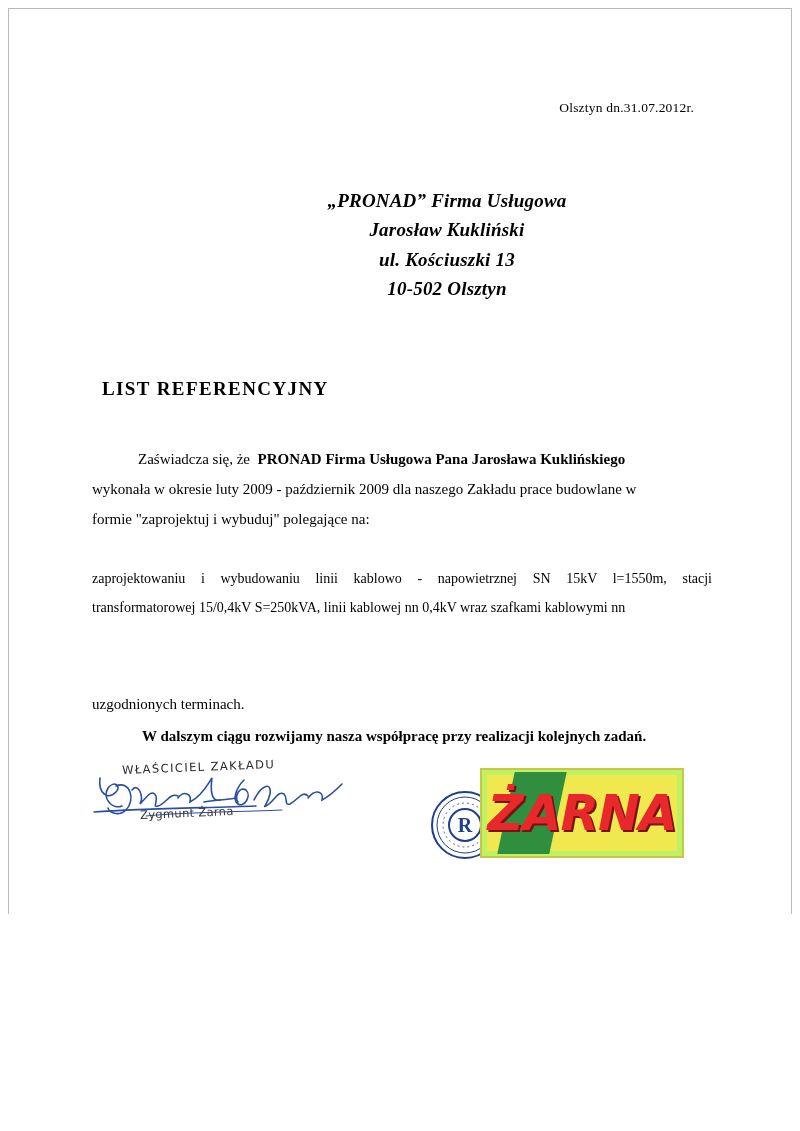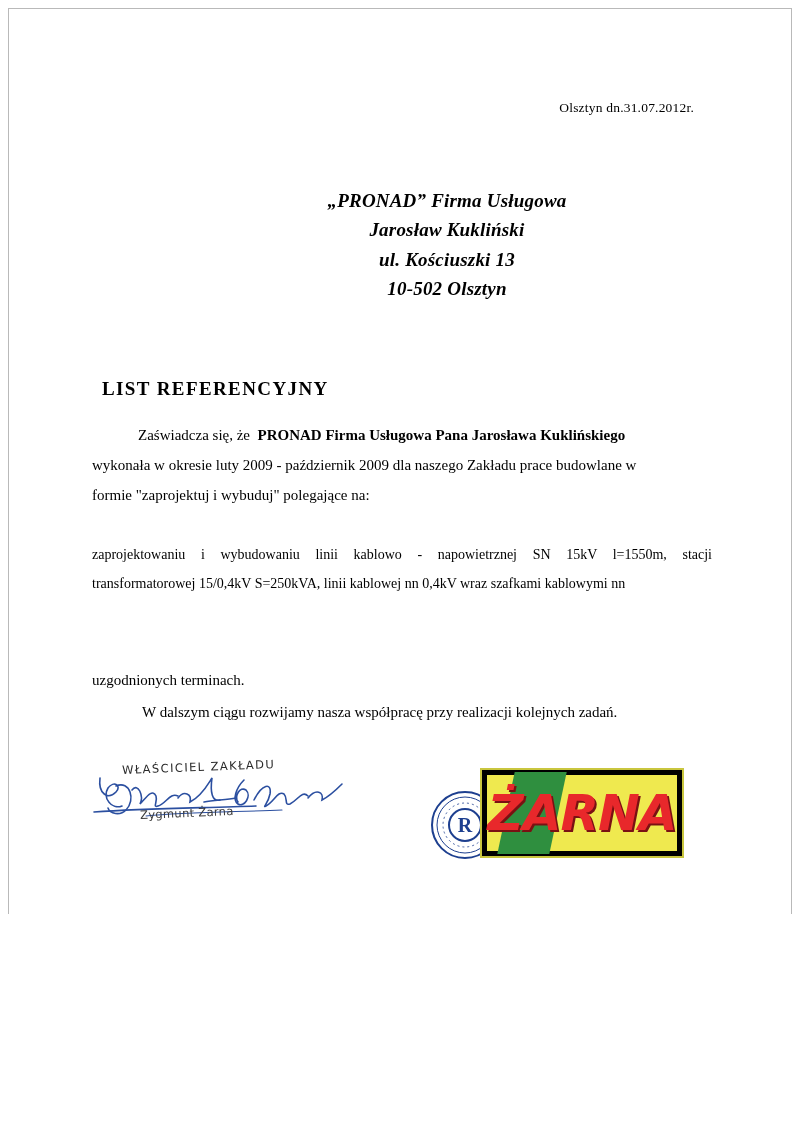--- a/index.html
+++ b/index.html
@@ -59,21 +59,21 @@
     font-size: 19px;
     letter-spacing: 1.4px;
     padding-left: 10px;
   }
   .para {
     font-size: 15px;
     line-height: 2.0;
     text-align: justify;
   }
   .para1 {
-    margin-top: 20px;
+    margin-top: 44px;
   }
   .para1 .indent {
     display: inline-block;
     width: 46px;
   }
   .b {
     font-weight: bold;
   }
   .para2 {
     margin-top: 30px;
@@ -93,20 +93,21 @@
     text-align: justify;
   }
   .para3 .indent {
     display: inline-block;
     width: 50px;
   }
   .para4 {
     margin-top: 2px;
     font-size: 15px;
     line-height: 2.0;
+    font-weight: bold;
   }
   .para4 .indent {
     display: inline-block;
     width: 50px;
   }
 
   
   .sig-area {
     position: absolute;
     left: 92px;
@@ -156,21 +157,21 @@
     top: 22px;
     width: 70px;
     height: 70px;
   }
   .logo-plate {
     position: absolute;
     left: 50px;
     top: 0px;
     width: 200px;
     height: 86px;
-    background: #000000;
+    background: #bef264;
     border: 2px solid #c9c63f;
   }
   .logo-plate-inner {
     position: absolute;
     left: 5px;
     top: 5px;
     right: 5px;
     bottom: 5px;
     background: #efe94f;
   }

